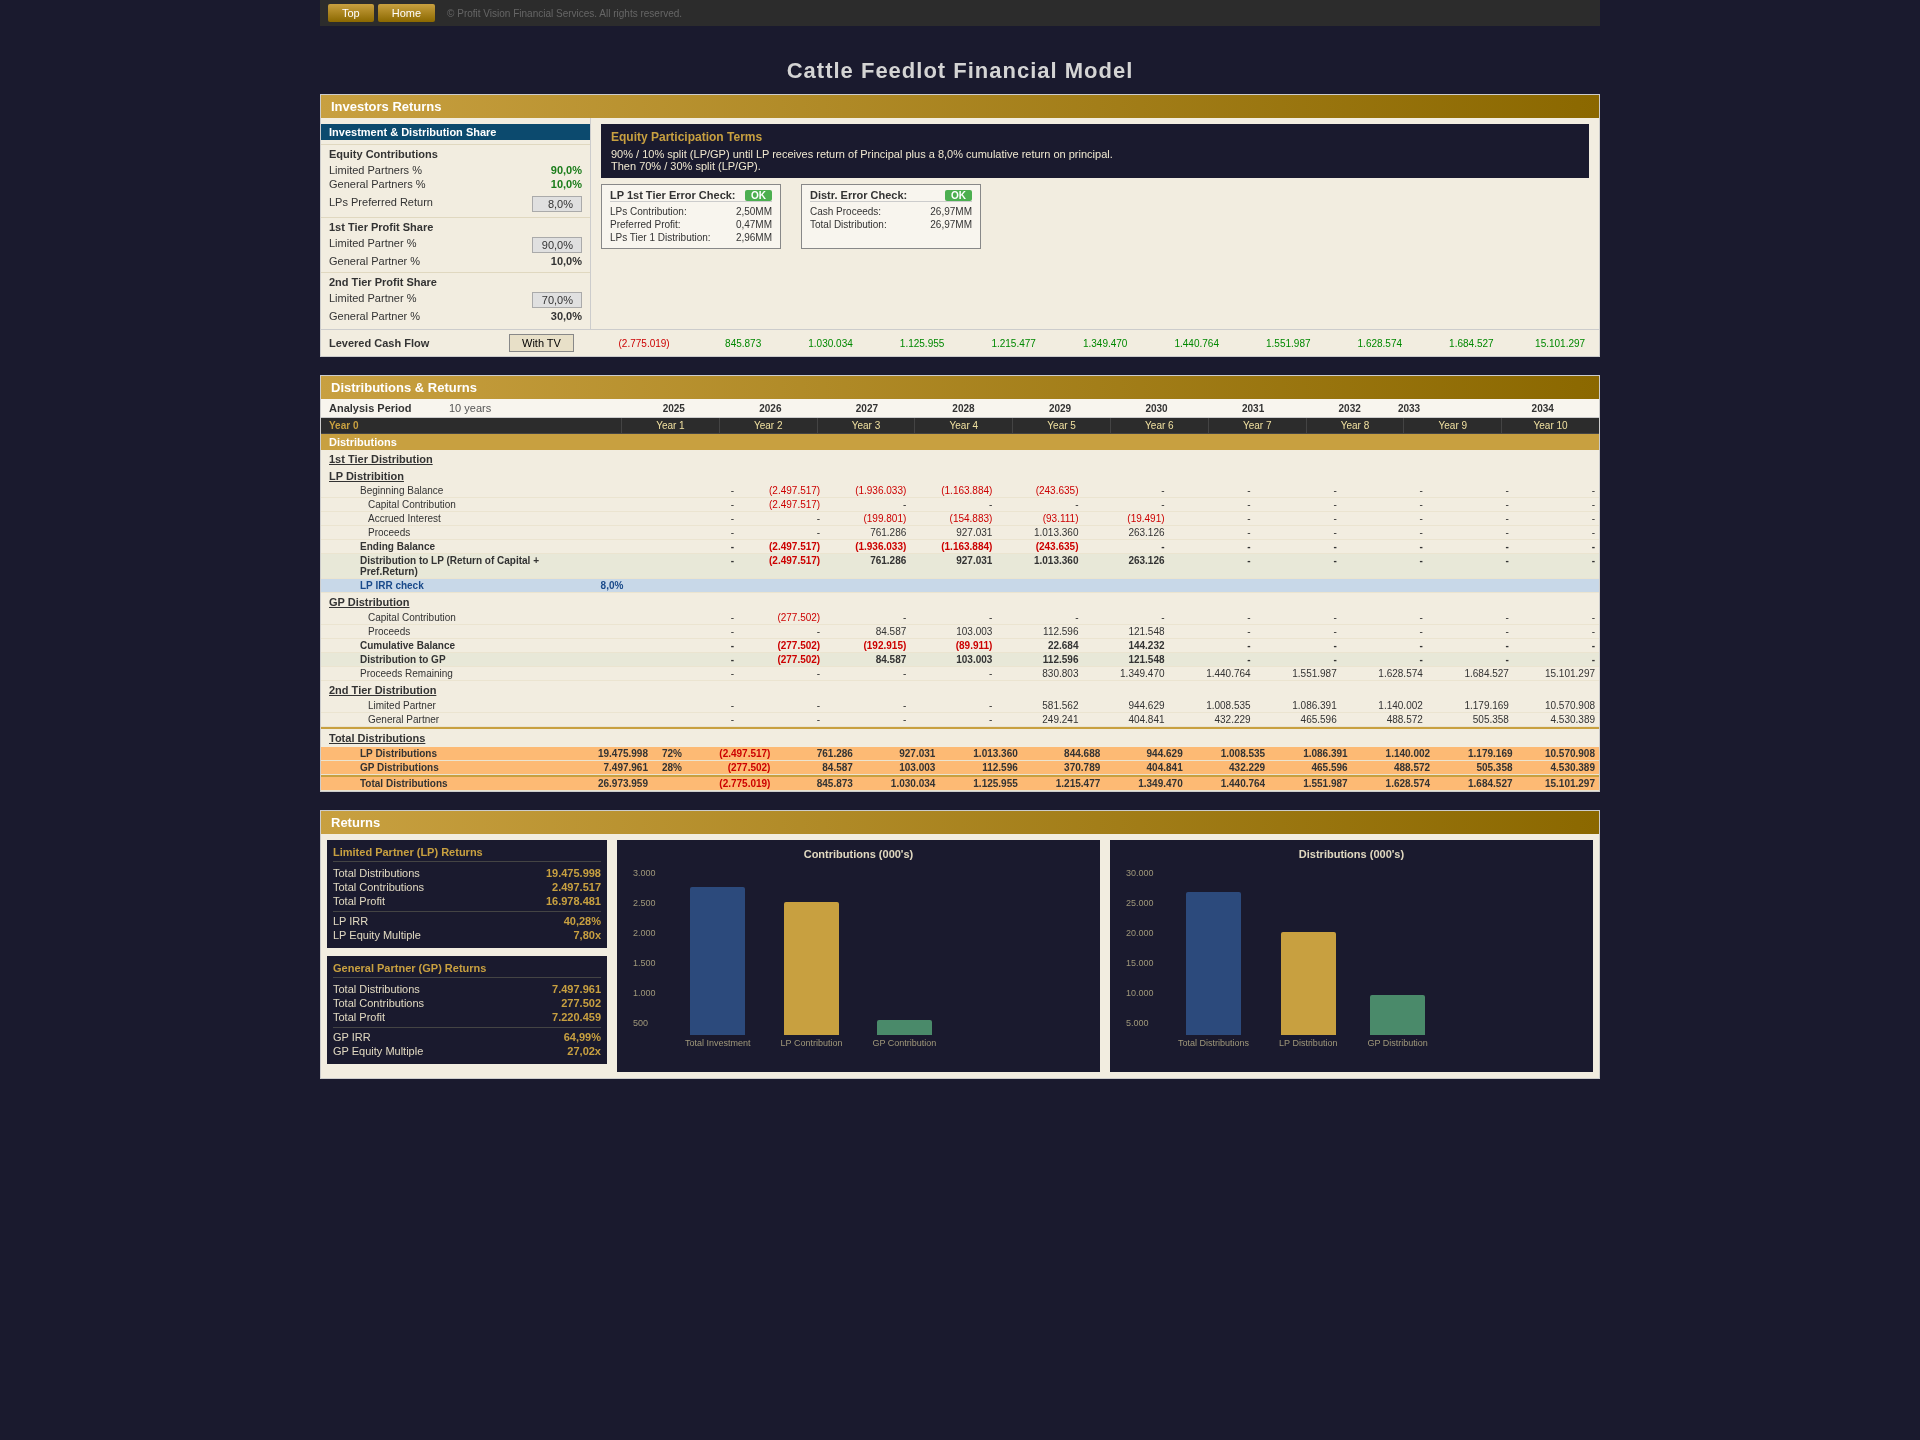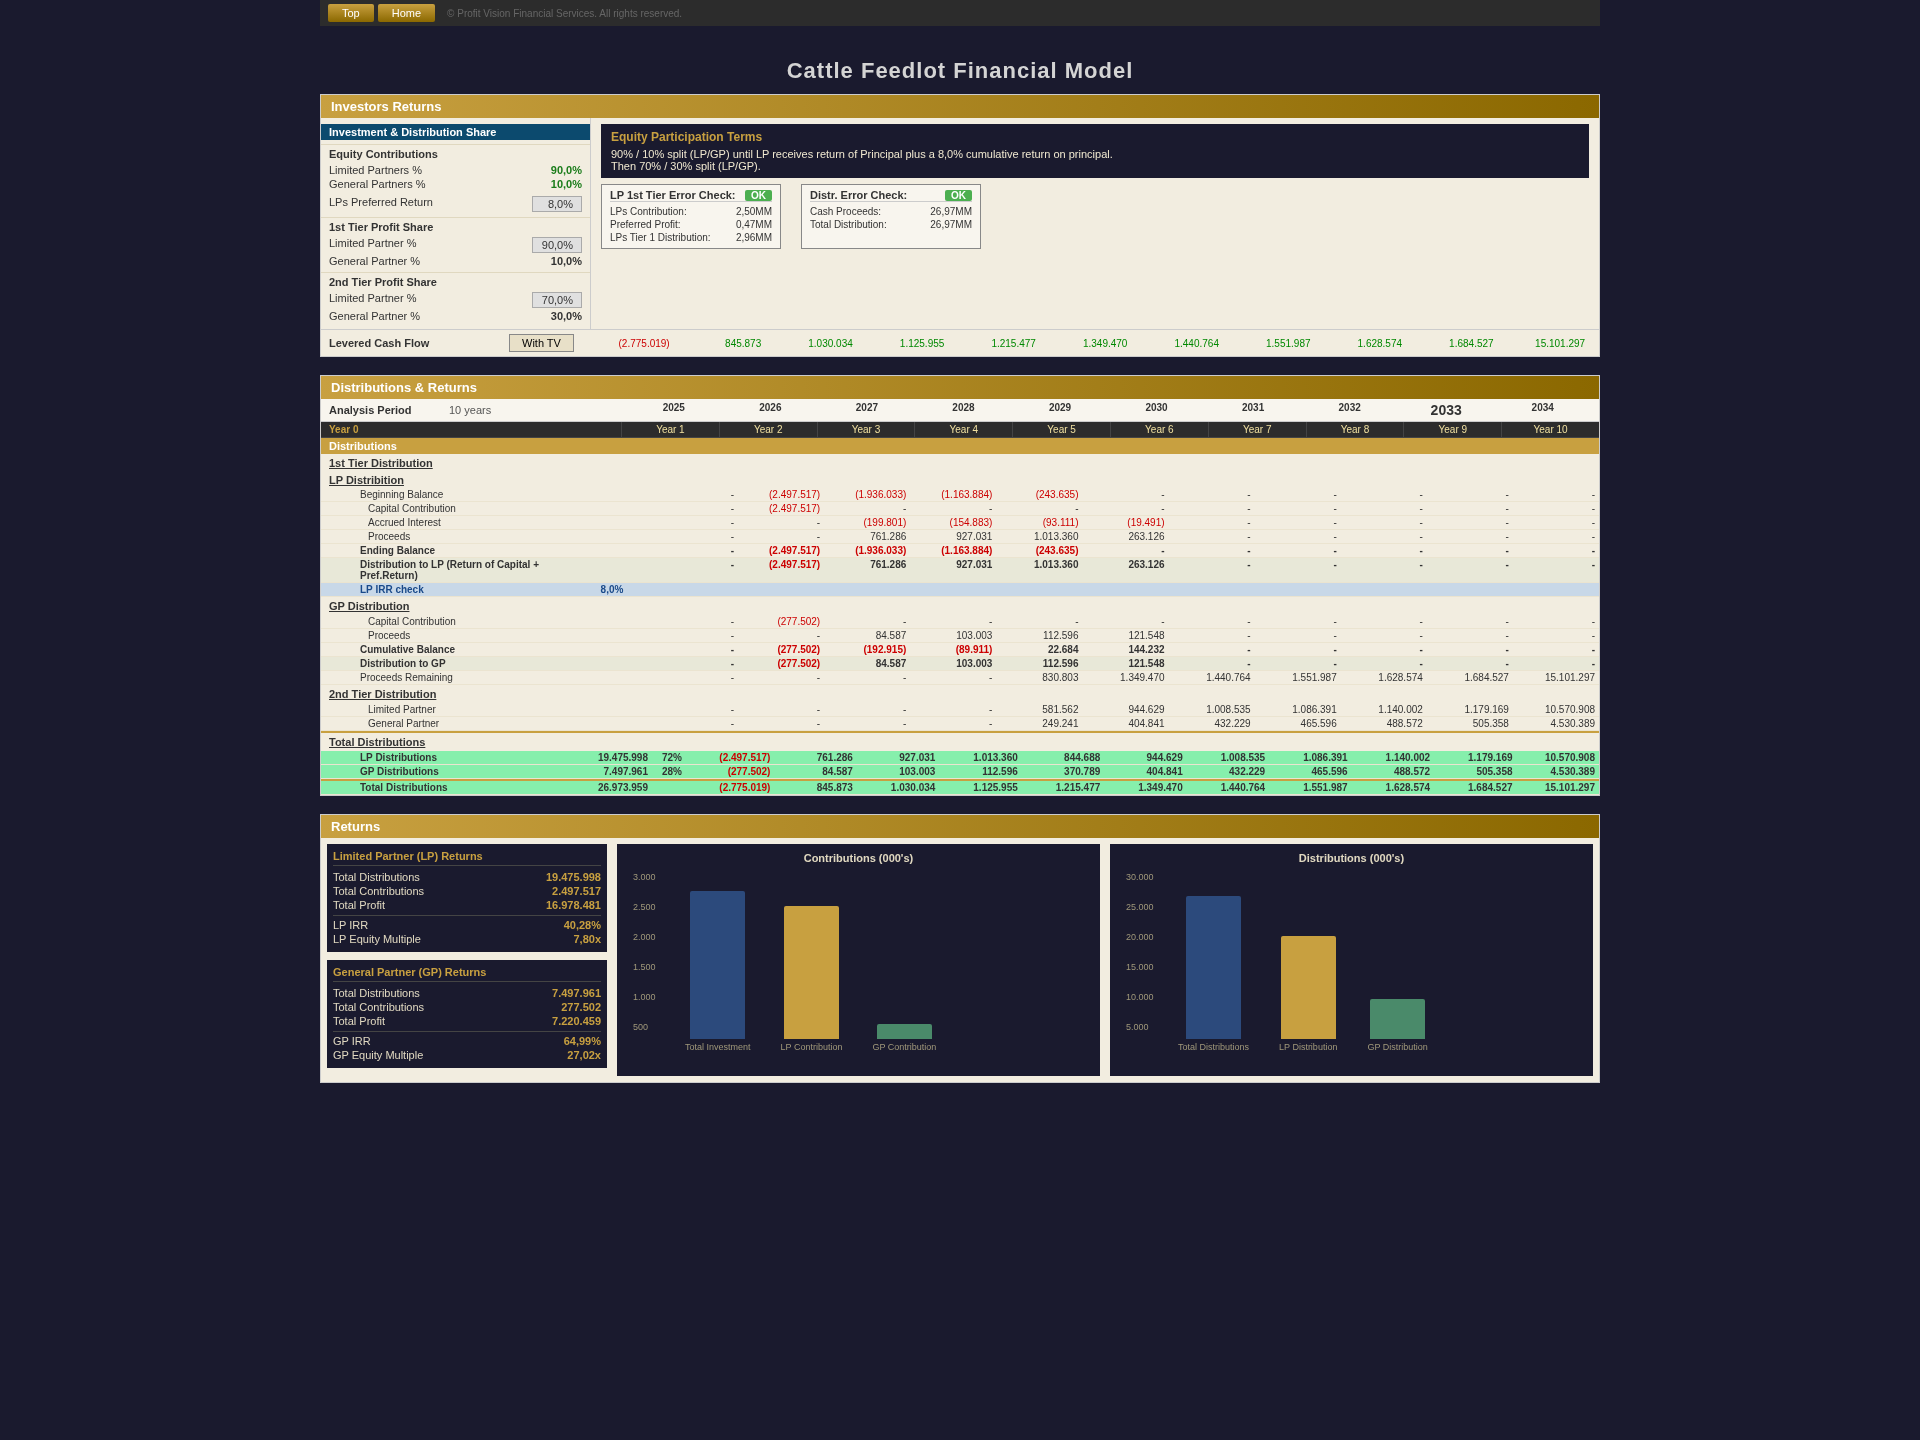--- a/index.html
+++ b/index.html
@@ -216,21 +216,21 @@
       color: #333;
     }
     .dist-extra { width: 80px; flex: none; text-align: right; padding: 1px 4px; }
     .dist-val {
       flex: 1;
       text-align: right;
       padding: 1px 4px;
       color: #333;
     }
     .dist-val.neg { color: #c00; }
-    .dist-row.total-row { background: #86efac; font-weight: bold; }
+    .dist-row.total-row { background: #fdba74; font-weight: bold; }
     .irr-row { background: #c8d8e8; }
 
     
     .returns-section {
       background: #f2ede0;
       border: 1px solid #ccc;
     }
     .returns-grid {
       display: flex;
       gap: 10px;
@@ -408,21 +408,21 @@
       <div style="display:flex; flex:1;">
         <span style="flex:1; text-align:center; font-size:10px; color:#888;"></span>
         <span style="flex:1; text-align:center; font-size:10px; font-weight:bold;">2025</span>
         <span style="flex:1; text-align:center; font-size:10px; font-weight:bold;">2026</span>
         <span style="flex:1; text-align:center; font-size:10px; font-weight:bold;">2027</span>
         <span style="flex:1; text-align:center; font-size:10px; font-weight:bold;">2028</span>
         <span style="flex:1; text-align:center; font-size:10px; font-weight:bold;">2029</span>
         <span style="flex:1; text-align:center; font-size:10px; font-weight:bold;">2030</span>
         <span style="flex:1; text-align:center; font-size:10px; font-weight:bold;">2031</span>
         <span style="flex:1; text-align:center; font-size:10px; font-weight:bold;">2032</span>
-        <span style="flex:1; text-align:center; font-size:14px; font-weight:bold;">2033</span>
+        <span style="flex:1; font-size:10px; font-weight:bold;">2033</span>
         <span style="flex:1; text-align:center; font-size:10px; font-weight:bold;">2034</span>
       </div>
     </div>
   </div>
 
   <div style="display:flex; background:#2c2c2c; color:#f0e0a0; font-size:10px; border-bottom:1px solid #444;">
     <span style="width:220px; flex:none; padding:2px 8px; color:#c8a040; font-weight:bold;">Year 0</span>
     <span style="width:80px; flex:none; text-align:center; padding:2px;"></span>
     <span style="flex:1; text-align:center; padding:2px; border-left:1px solid #444;">Year 1</span>
     <span style="flex:1; text-align:center; padding:2px; border-left:1px solid #444;">Year 2</span>

